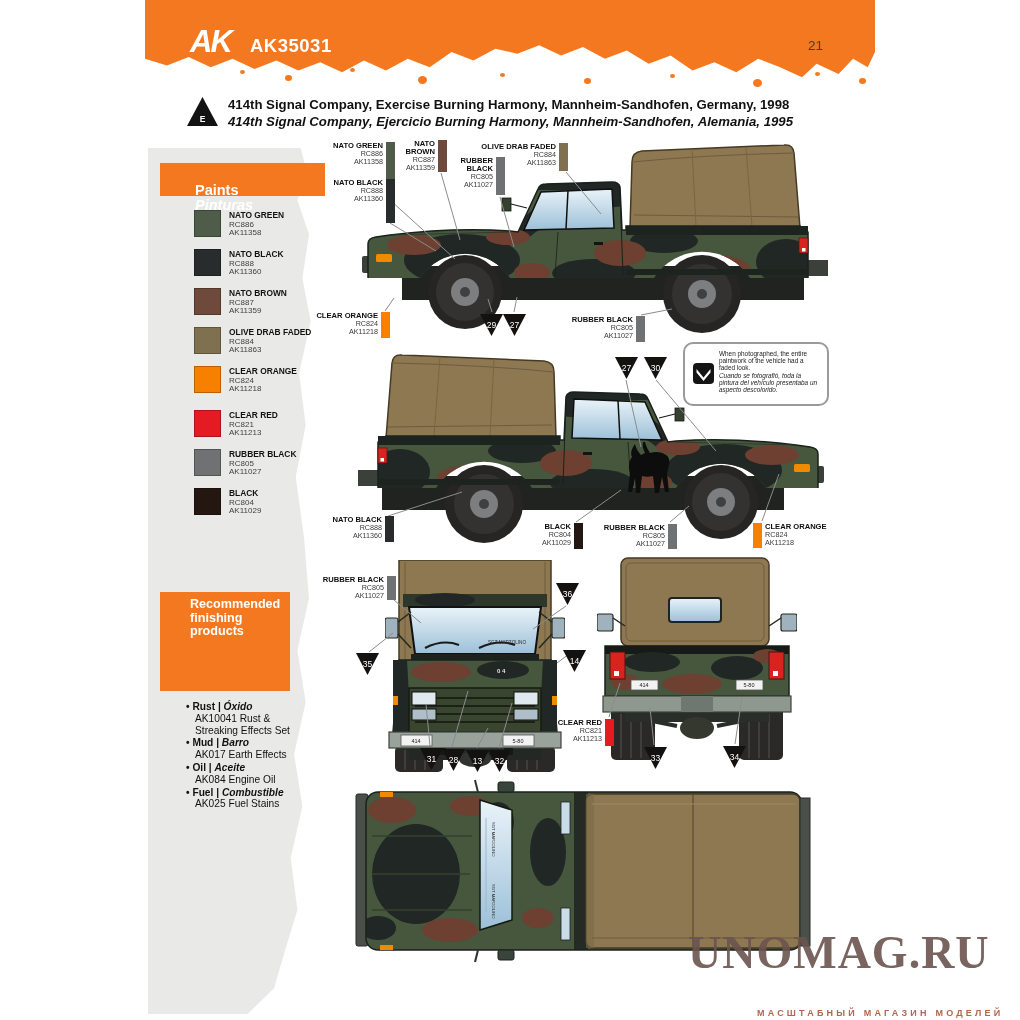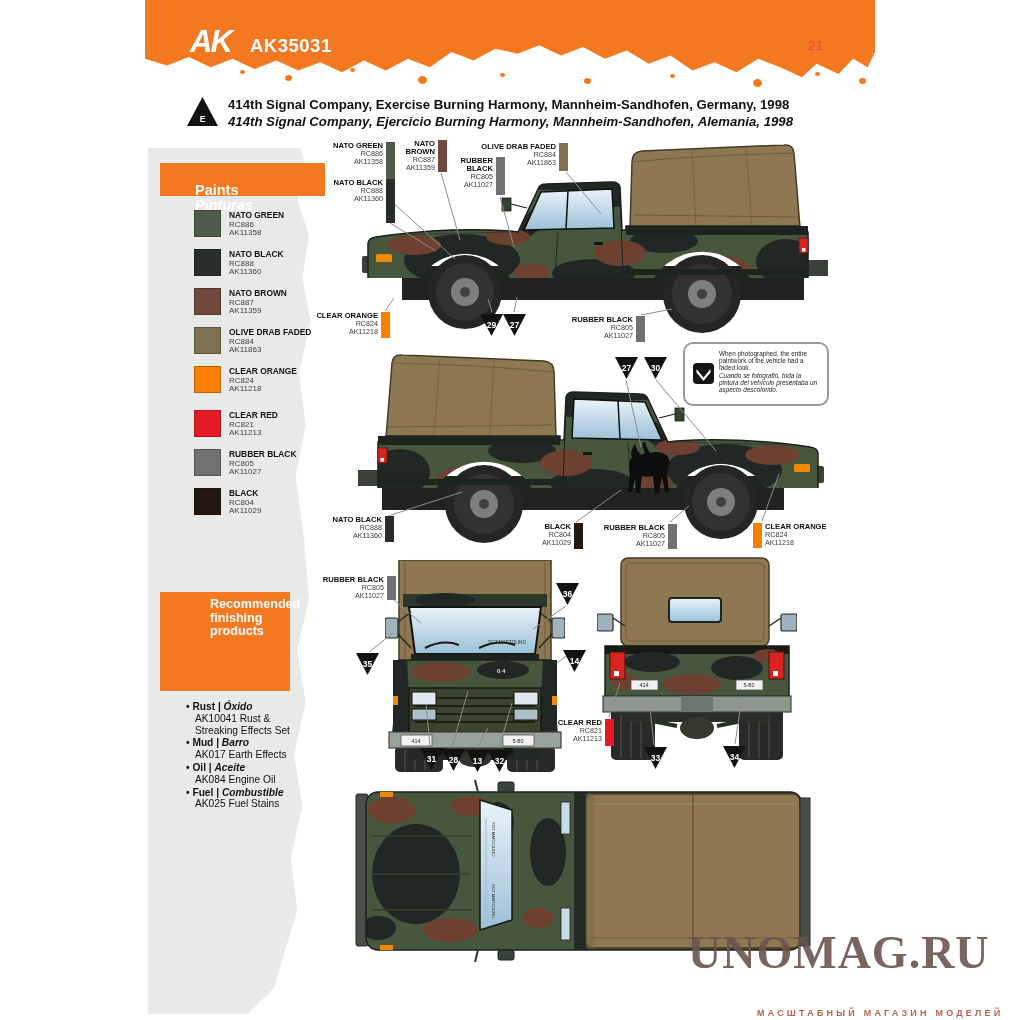--- a/index.html
+++ b/index.html
@@ -7,40 +7,40 @@
         font-family:"Liberation Sans",sans-serif;color:#111;}
   
   .band{position:absolute;left:145px;top:0;width:730px;height:84px;background:#f4781f;z-index:3;
     clip-path:polygon(0 0,100% 0,100% 62%,99% 80%,97% 70%,95% 88%,92% 76%,90% 92%,87% 80%,84% 70%,81% 86%,78% 74%,75% 84%,72% 66%,69% 76%,66% 60%,63% 70%,60% 56%,57% 66%,54% 54%,51% 64%,48% 58%,45% 72%,42% 62%,39% 80%,36% 70%,33% 84%,30% 72%,27% 86%,24% 74%,21% 84%,18% 72%,15% 82%,12% 70%,9% 80%,6% 68%,3% 78%,0 70%);}
   .spl{position:absolute;left:240px;top:70px;width:5px;height:4px;border-radius:50%;background:#f4781f;z-index:3;
     box-shadow:46px 6px 0 1px #f4781f,110px -2px 0 #f4781f,180px 8px 0 2px #f4781f,260px 3px 0 #f4781f,
     345px 9px 0 1px #f4781f,430px 4px 0 #f4781f,515px 11px 0 2px #f4781f,575px 2px 0 #f4781f,620px 9px 0 1px #f4781f;}
   .brand{position:absolute;left:190px;top:24px;font-size:31px;font-weight:bold;font-style:italic;
          letter-spacing:-2px;color:#fff;z-index:4;}
   .kit{position:absolute;left:250px;top:35px;font-size:18.5px;font-weight:bold;color:#fff;letter-spacing:.5px;z-index:4;}
-  .pgnum{position:absolute;left:808px;top:38px;font-size:13.5px;font-weight:normal;color:#ef4444;z-index:4;}
+  .pgnum{position:absolute;left:808px;top:38px;font-size:13.5px;font-weight:normal;color:#404040;z-index:4;}
   
   .emark{position:absolute;left:187px;top:97px;width:31px;height:29px;background:#121212;
          clip-path:polygon(50% 0,100% 100%,0 100%);z-index:4;}
   .emark span{position:absolute;left:0;right:0;bottom:2px;text-align:center;color:#fff;font-size:8.5px;font-weight:bold;}
   .t-en{position:absolute;left:228px;top:97px;width:650px;font-size:13.2px;font-weight:bold;z-index:4;}
   .t-es{position:absolute;left:228px;top:114px;width:650px;font-size:13.2px;font-weight:bold;font-style:italic;z-index:4;}
   
   .panel{position:absolute;left:148px;top:148px;width:166px;height:866px;background:#e9e9e7;z-index:1;
     clip-path:polygon(0 0,92% 0,96% 3%,90% 6%,97% 10%,93% 15%,98% 20%,91% 26%,95% 32%,89% 38%,94% 45%,97% 52%,90% 58%,95% 64%,88% 70%,93% 76%,86% 82%,90% 88%,82% 93%,76% 97%,60% 100%,0 100%);}
   .phead{position:absolute;left:160px;top:163px;width:130px;height:33px;background:#f4781f;z-index:2;
          color:#fff;padding-left:35px;box-sizing:content-box;}
   .phead .l1{font-size:14.5px;font-weight:bold;line-height:15px;margin-top:20px;}
   .phead .l2{font-size:14.5px;font-weight:bold;font-style:italic;line-height:15px;}
   .srow{position:absolute;left:194px;display:flex;gap:8px;z-index:2;}
   .sw{width:27px;height:27px;border:1px solid rgba(0,0,0,.25);box-sizing:border-box;}
   .sname{font-size:8.4px;font-weight:bold;line-height:9.5px;padding-top:1px;}
   .ssub{font-size:8px;line-height:8.6px;color:#3f3f3f;}
   .fhead{position:absolute;left:160px;top:592px;width:130px;height:99px;background:#f4781f;z-index:2;
-         color:#fff;padding-left:50px;padding-top:6px;box-sizing:border-box;}
+         color:#fff;padding-left:30px;padding-top:6px;box-sizing:border-box;}
   .fhead .l1{font-size:12.6px;font-weight:bold;line-height:13.5px;width:92px;}
   .fhead .l2{font-size:12.6px;font-weight:bold;font-style:italic;line-height:13.5px;width:94px;margin-top:8px;}
   .prods{position:absolute;left:186px;top:701px;width:127px;z-index:2;font-size:10.2px;line-height:11.8px;}
   .prod{margin-bottom:1px;}
   .prod .pb{font-weight:bold;}
   .prod .pb::before{content:"• ";}
   .prod .sep{font-weight:bold;}
   .prod .pi{font-weight:bold;font-style:italic;}
   .prod .pd{padding-left:9px;}
   
@@ -49,21 +49,21 @@
   
   .callout{position:absolute;display:flex;gap:3px;z-index:6;align-items:flex-start;}
   .callout .ctext{text-align:right;}
   .callout.left .ctext{text-align:left;}
   .cname{font-size:7.6px;font-weight:bold;line-height:8.2px;color:#0d0d0d;}
   .csub{font-size:7.2px;line-height:7.8px;color:#3a3a3a;}
   .cbar{width:9px;flex:none;}
   
   .tri{position:absolute;width:23px;height:22px;background:#141211;z-index:6;
        clip-path:polygon(50% 100%,0 0,100% 0);text-align:center;}
-  .tri span{display:inline-block;color:#fff;font-size:8.5px;font-weight:bold;margin-top:2px;}
+  .tri span{display:inline-block;color:#fff;font-size:8.5px;font-weight:normal;margin-top:2px;}
   
   .note{position:absolute;left:683px;top:342px;width:146px;height:64px;background:#fff;border:2px solid #9a9a9a;
         border-radius:10px;z-index:6;box-sizing:border-box;padding:6px 6px 4px 34px;}
   .note .nicon{position:absolute;left:8px;top:19px;}
   .note .n-en{font-size:6.4px;line-height:7.2px;color:#222;}
   .note .n-es{font-size:6.4px;line-height:7.2px;color:#222;font-style:italic;}
   
   .wm{position:absolute;left:688px;top:926px;width:330px;z-index:10;font-family:"Liberation Serif",serif;
       font-weight:bold;font-size:46px;color:#6b544e;opacity:.9;letter-spacing:1px;}
   .wm-sub{position:absolute;left:757px;top:1008px;z-index:10;font-size:9px;font-weight:bold;
@@ -142,21 +142,21 @@
   <div class="band"></div>
   <div class="spl"></div>
   <div class="brand">AK</div>
   <div class="kit">AK35031</div>
   <div class="pgnum">21</div>
 
   <div class="emark">
       <span>E</span>
     </div>
   <div class="t-en">414th Signal Company, Exercise Burning Harmony, Mannheim-Sandhofen, Germany, 1998</div>
-  <div class="t-es">414th Signal Company, Ejercicio Burning Harmony, Mannheim-Sandhofen, Alemania, 1998</div>
+  <div class="t-es">414th Signal Company, Ejercicio Burning Harmony, Mannheim-Sandhofen, Alemania, 1995</div>
 
   <div class="panel"></div>
   <div class="phead">
     <div class="l1">Paints</div>
     <div class="l2">Pinturas</div>
   </div>
 
   <div class="srow" style="top:210px">
     <div class="sw" style="background: rgb(78, 92, 73);"></div>
     <div>

